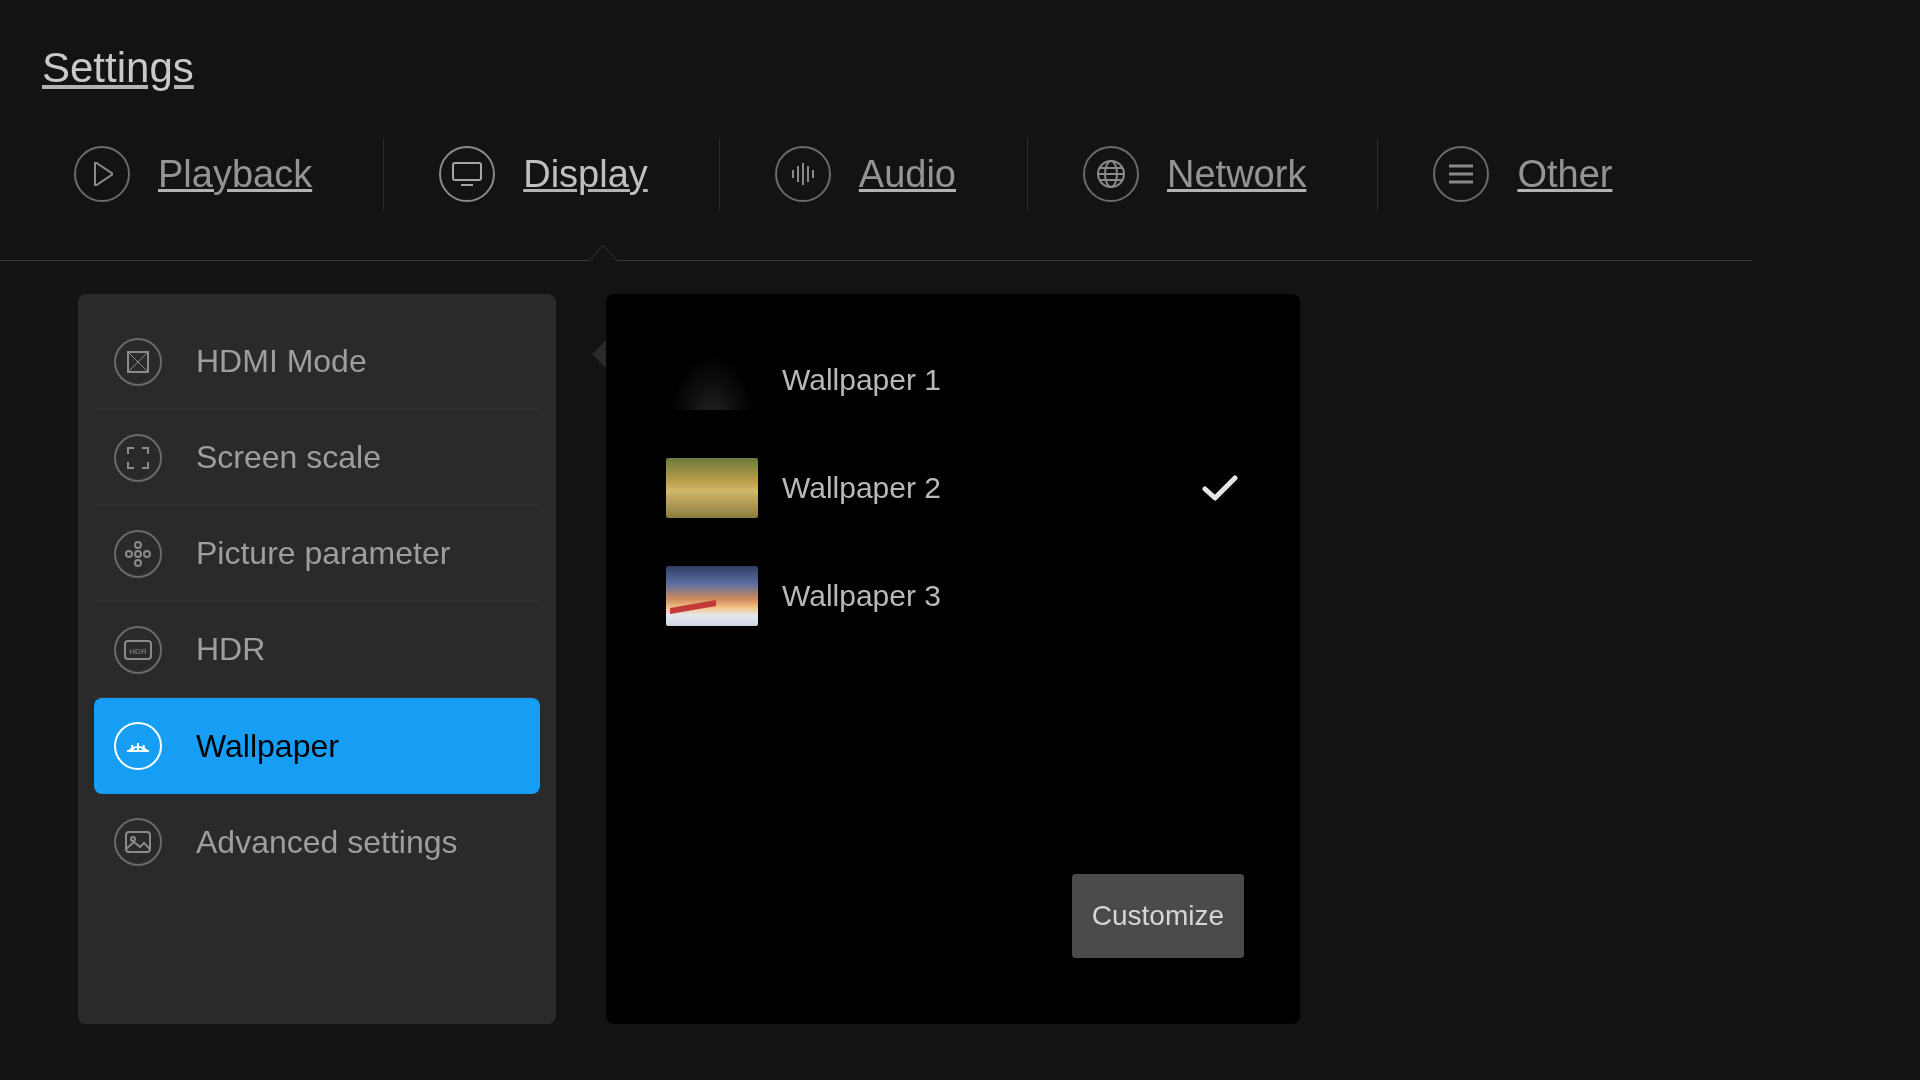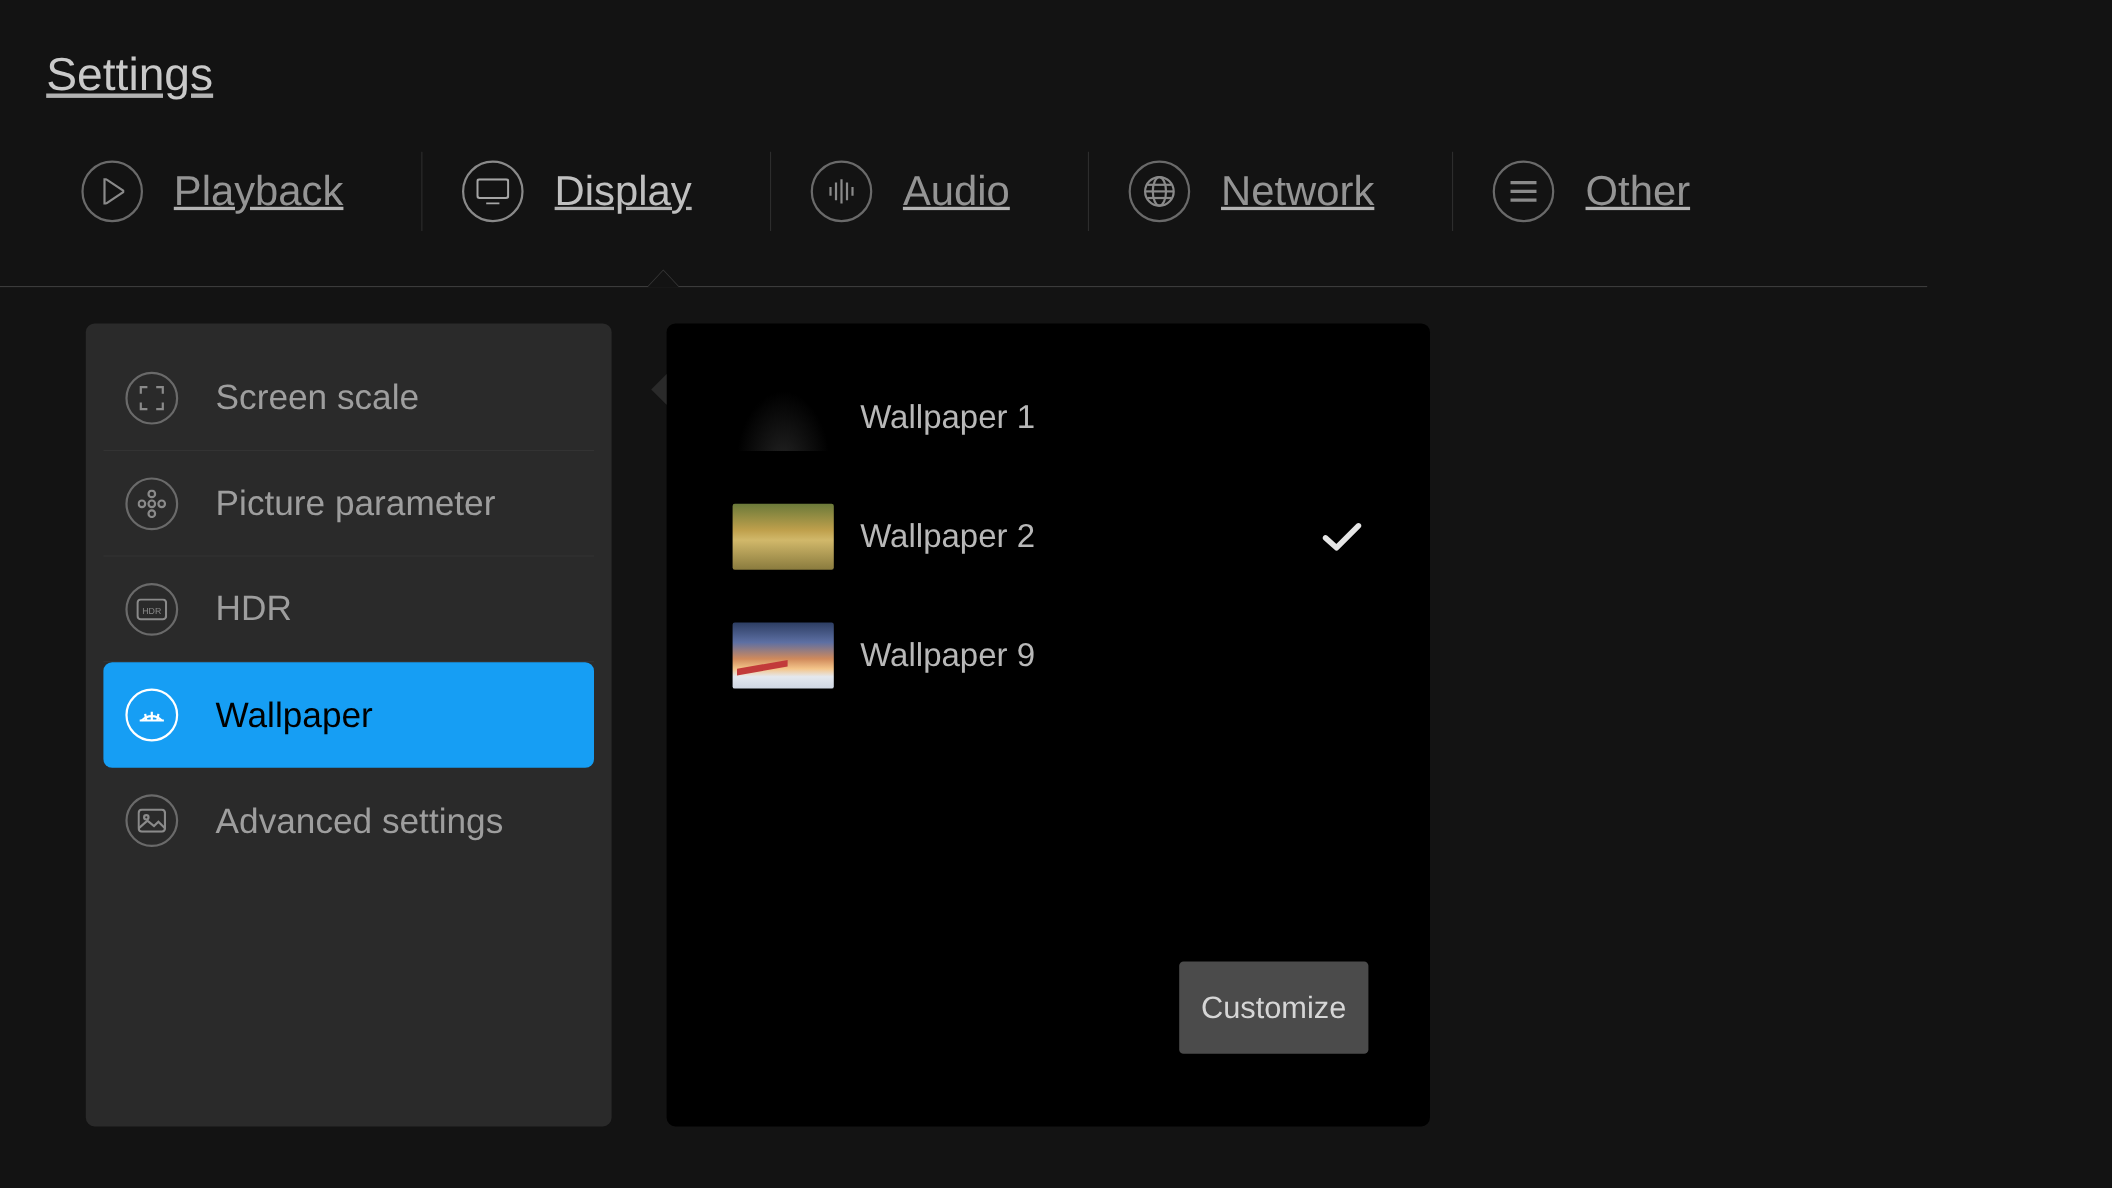--- a/index.html
+++ b/index.html
@@ -1,20 +1,20 @@
 <!DOCTYPE html>
 <html><head>
   <meta charset="utf-8">
   <style>
     * { margin:0; padding:0; box-sizing:border-box; -webkit-font-smoothing:antialiased; }
     html,body{ width:1920px; height:1080px; background:#131313; color:#b3b3b3; font-family:"Helvetica Neue",Arial,sans-serif; overflow:hidden;}
     .page{ width:1752px; height:1080px; position:relative;text-decoration:underline;}
     .title{ font-size:42px; color:#c9c9c9; font-weight:400; padding:44px 0 0 42px;}
     .tabs{ display:flex; align-items:center; padding:34px 0 0 74px; position:relative; height:130px;}
-    .tab{ display:flex; align-items:center; gap:28px; padding-right:72px; margin-right:36px; position:relative; cursor:pointer;}
+    .tab{ display:flex; align-items:center; gap:28px; padding-right:72px; margin-right:55px; position:relative; cursor:pointer;}
     .tab .label{ font-size:38px; color:#949494;}
     .tab.active .label{ color:#c0c0c0;}
     .tab:not(:last-child)::after{ content:""; position:absolute; right:0; top:50%; transform:translateY(-50%); width:1px; height:72px; background:#2d2d2d;}
     .icon-circle{ width:56px; height:56px; border:2px solid #6a6a6a; border-radius:50%; display:flex; align-items:center; justify-content:center; flex:none;}
     .tab.active .icon-circle{ border-color:#8a8a8a;}
     .divider{ position:absolute; left:0; right:0; top:260px; height:1px; background:#3b3b3b;}
     .caret-up{ position:absolute; top:245px; left:589px; width:0; height:0; border-left:14px solid transparent; border-right:14px solid transparent; border-bottom:15px solid #3b3b3b; z-index:2;}
     .caret-up::after{ content:""; position:absolute; left:-14px; top:1px; width:0; height:0; border-left:14px solid transparent; border-right:14px solid transparent; border-bottom:15px solid #131313;}
     .body{ position:absolute; top:294px; left:78px; display:flex; gap:50px;}
     .sidebar{ width:478px; height:730px; background:#2a2a2a; border-radius:8px; padding:20px 16px;}
@@ -98,20 +98,30 @@
     </div>
   </div>
 
   <div class="divider"></div>
   <div class="caret-up"></div>
 
   <div class="body">
     <div class="sidebar">
       <div class="side-item">
         <span class="side-ico">
+          <svg width="24" height="24" viewBox="0 0 24 24">
+              <rect x="2" y="2" width="20" height="20" fill="none" stroke="#8a8a8a" stroke-width="2"></rect>
+              <line x1="2" y1="2" x2="22" y2="22" stroke="#8a8a8a" stroke-width="1"></line>
+              <line x1="22" y1="2" x2="2" y2="22" stroke="#8a8a8a" stroke-width="1"></line>
+            </svg>
+        </span>
+        <span class="label">HDMI Mode</span>
+      </div>
+      <div class="side-item">
+        <span class="side-ico">
           <svg width="24" height="24" viewBox="0 0 24 24" fill="none" stroke="#8a8a8a" stroke-width="2">
               <polyline points="2,8 2,2 8,2"></polyline>
               <polyline points="16,2 22,2 22,8"></polyline>
               <polyline points="22,16 22,22 16,22"></polyline>
               <polyline points="8,22 2,22 2,16"></polyline>
             </svg>
         </span>
         <span class="label">Screen scale</span>
       </div>
       <div class="side-item">
@@ -169,20 +179,20 @@
         <div class="thumb t2"></div>
         <div class="wp-label">Wallpaper 2</div>
         <div class="check">
           <svg width="36" height="28" viewBox="0 0 36 28">
               <polyline points="3,15 13,24 33,4" fill="none" stroke="#e6e6e6" stroke-width="5" stroke-linecap="round" stroke-linejoin="round"></polyline>
             </svg>
         </div>
       </div>
       <div class="wp-item">
         <div class="thumb t3"></div>
-        <div class="wp-label">Wallpaper 9</div>
+        <div class="wp-label">Wallpaper 3</div>
         <div class="check"></div>
       </div>
 
       <button class="customize">Customize</button>
     </div>
   </div>
 </div>
 
 </body></html>

